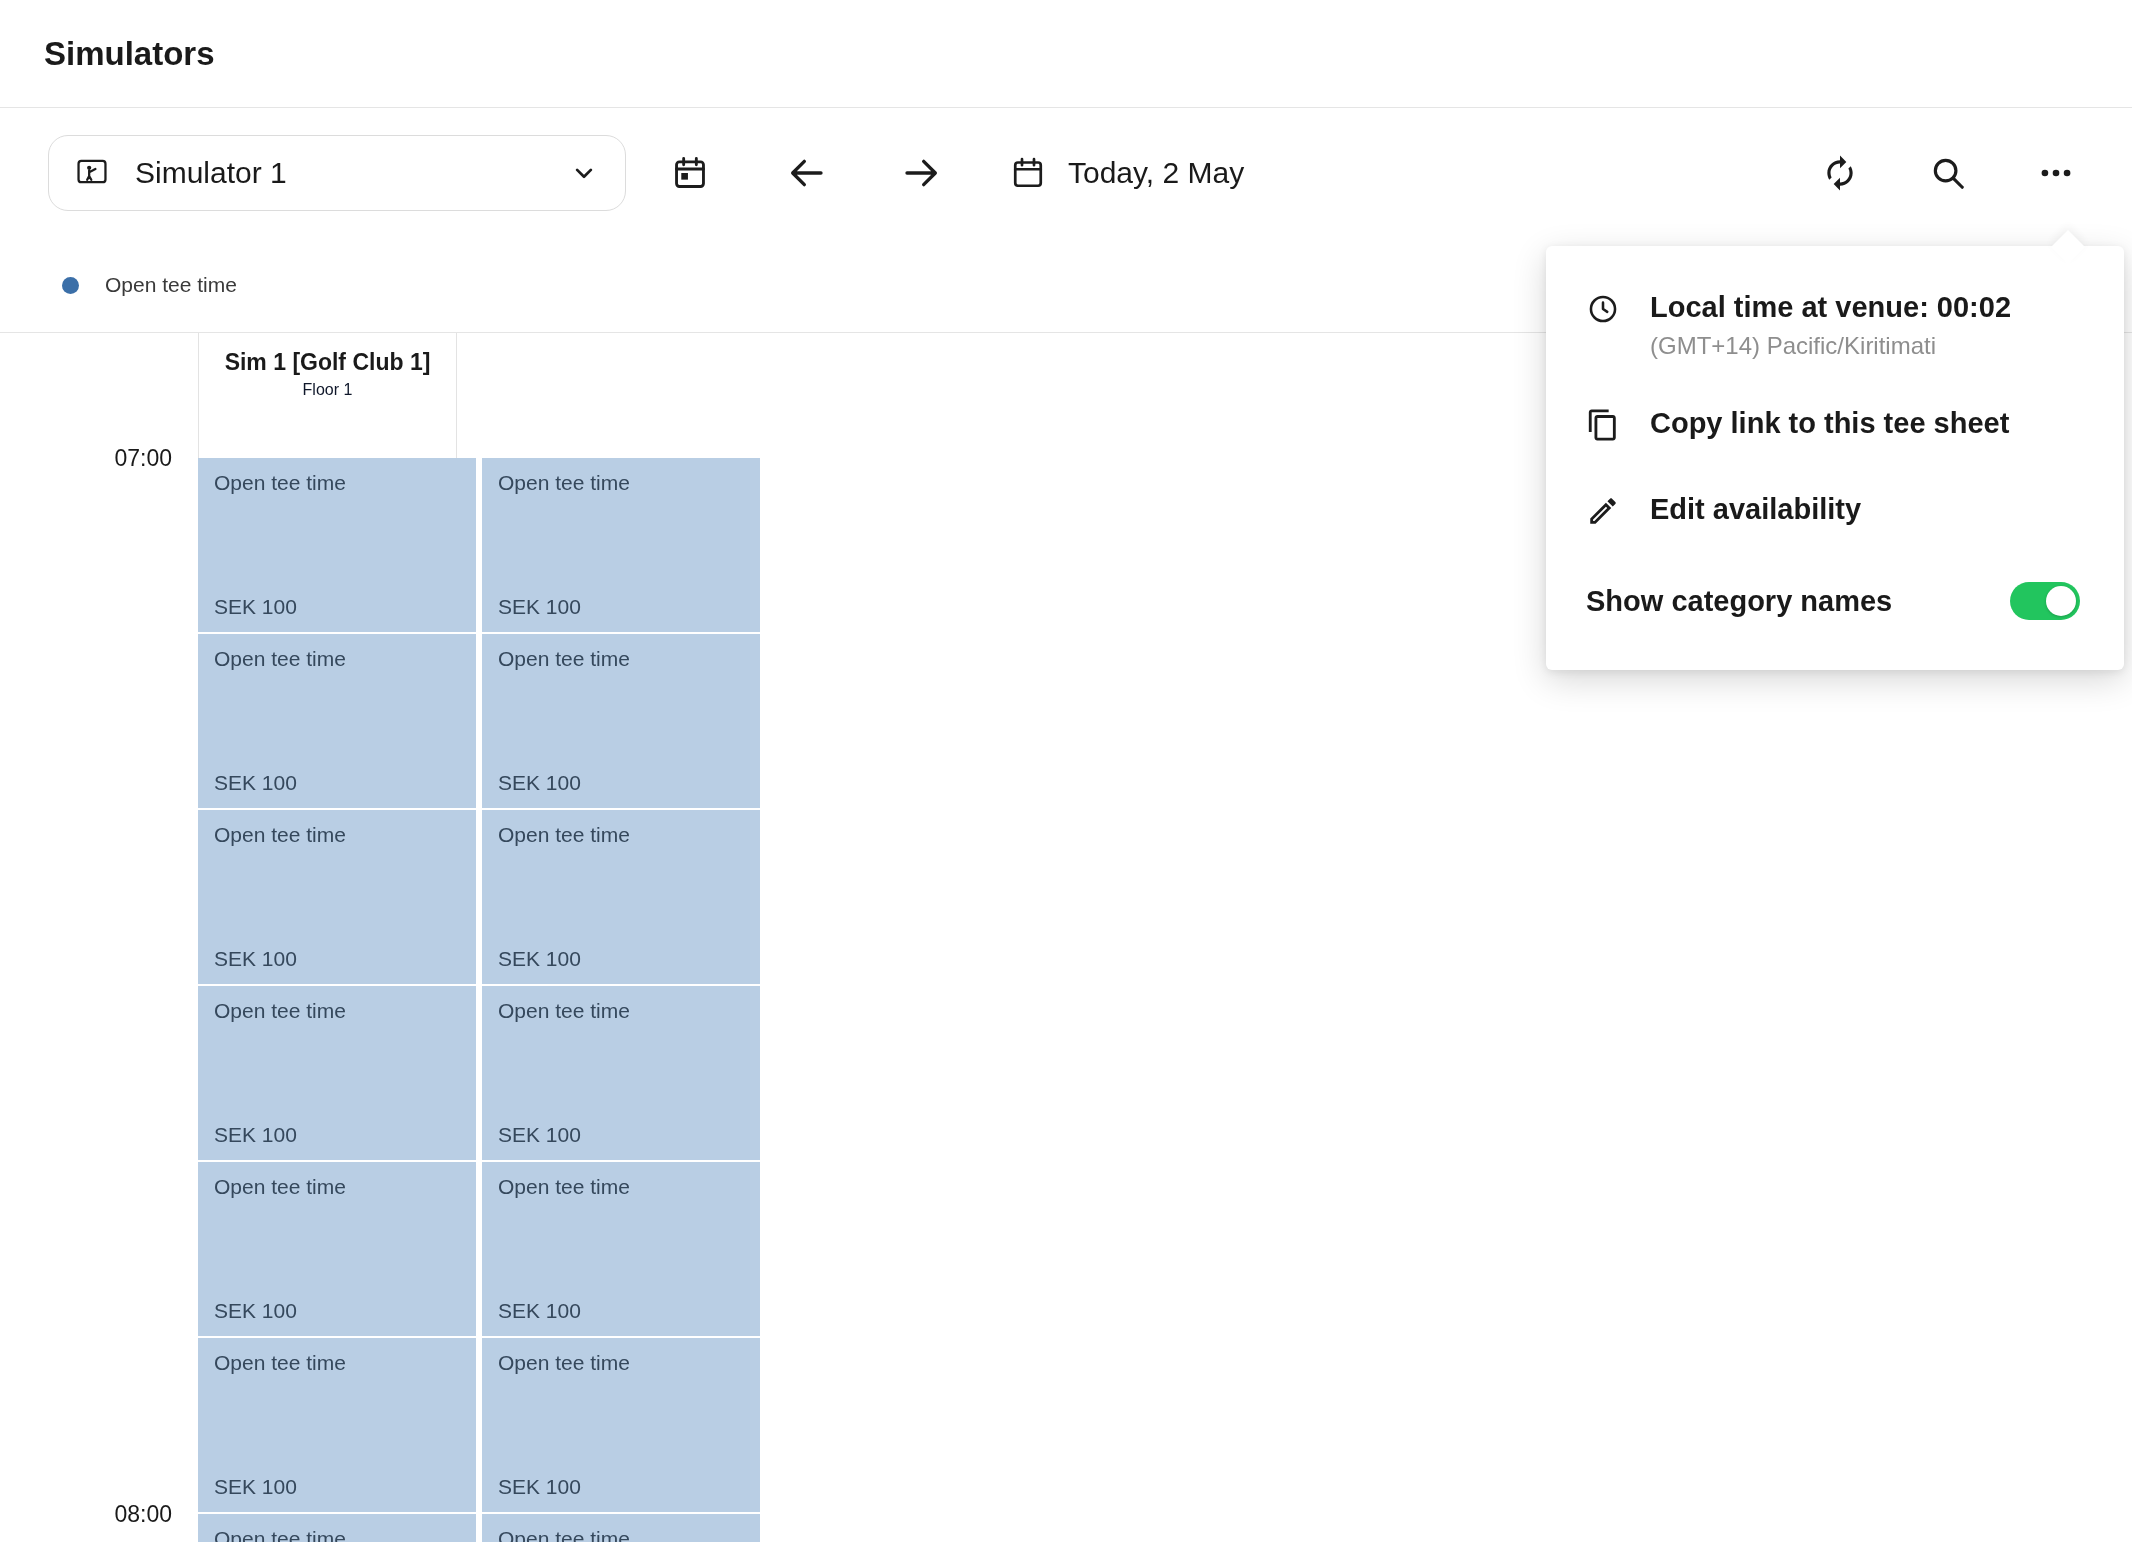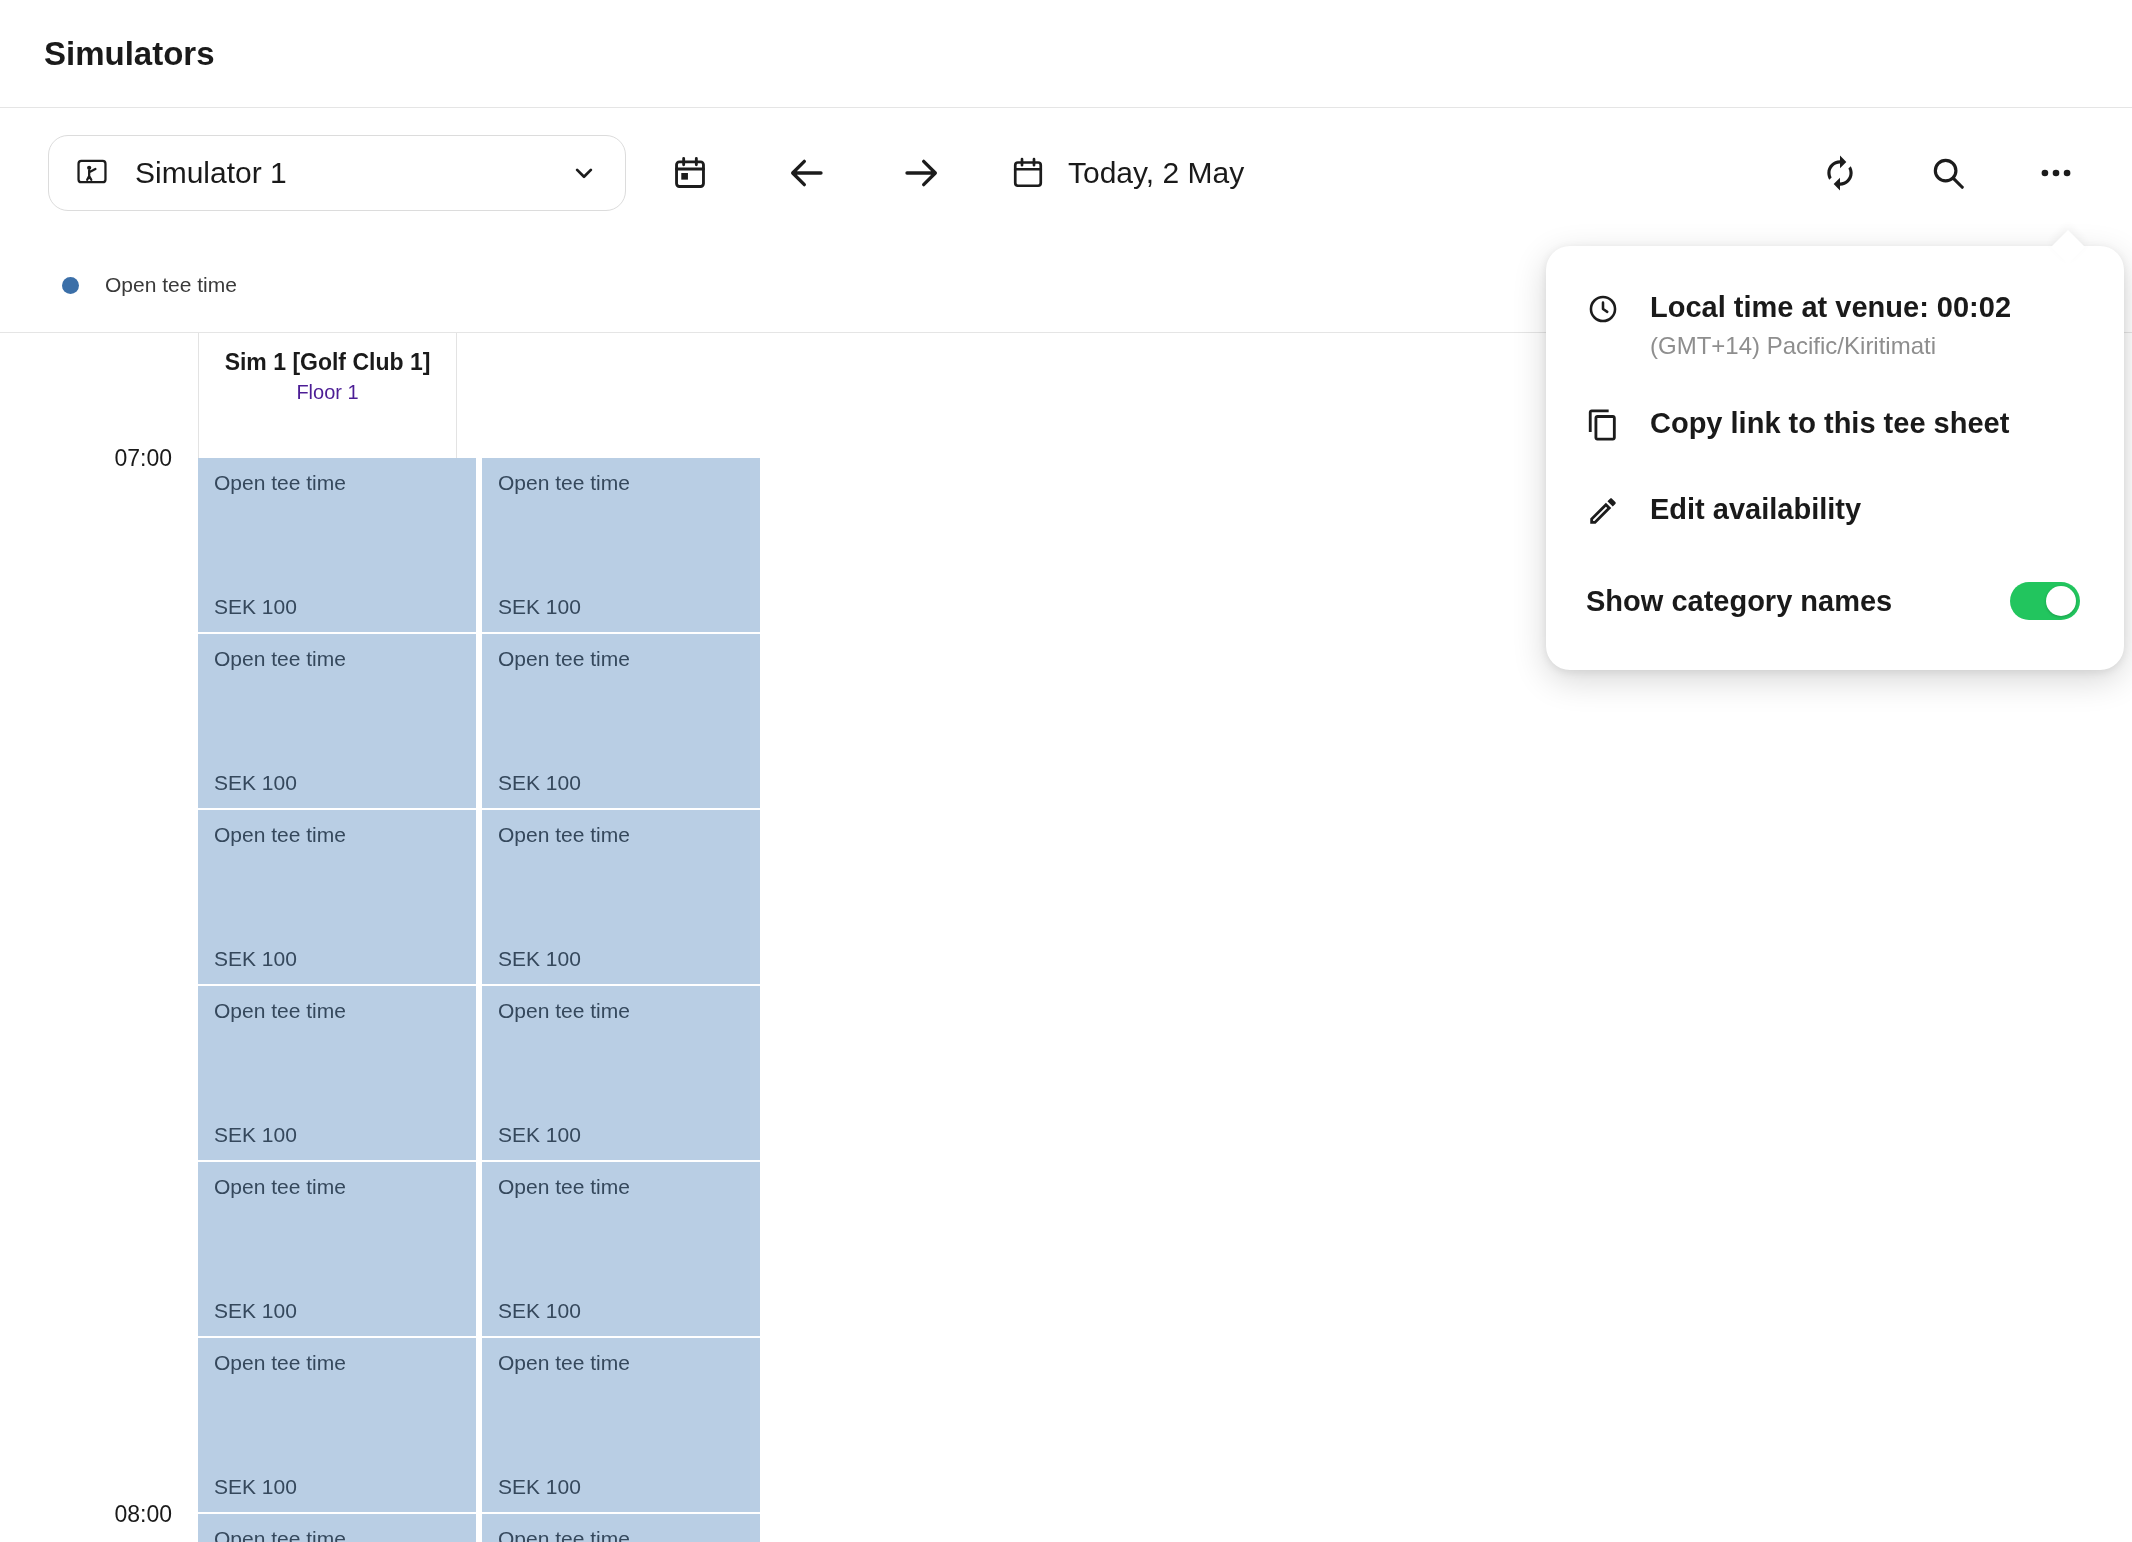--- a/index.html
+++ b/index.html
@@ -31,30 +31,30 @@
 
   
   .legend-row{display:flex;align-items:center;gap:26px;height:95px;padding-left:62px;border-bottom:1px solid var(--border);box-sizing:border-box;}
   .legend-dot{width:17px;height:17px;border-radius:50%;background:var(--legend-dot);}
   .legend-label{font-size:21px;color:#3a3a3a;}
 
   
   .sheet-header{display:flex;margin-left:198px;height:125px;box-sizing:border-box;}
   .col-header{box-sizing:border-box;width:259px;margin-right:3px;border-left:1px solid #e3e3e3;border-right:1px solid #e3e3e3;text-align:center;padding:14px 12px 0;}
   .col-title{font-size:23px;font-weight:700;line-height:30px;}
-  .col-sub{font-size:20px;margin-top:4px;color:#4c1d95;}
+  .col-sub{font-size:16px;margin-top:4px;color:#0f172a;}
   .sheet-body{position:relative;}
   .time-label{position:absolute;left:0;width:172px;text-align:right;font-size:23px;color:var(--text-primary);transform:translateY(-50%);}
   .time-label.t1{top:0;} .time-label.t2{top:1056px;}
   .grid-row{display:flex;margin-left:198px;height:176px;}
   .slot-cell{box-sizing:border-box;width:278px;height:174px;margin-right:6px;margin-bottom:2px;background:var(--slot-bg);padding:13px 16px;display:flex;flex-direction:column;justify-content:space-between;cursor:pointer;}
   .slot-label,.slot-price{font-size:21px;color:var(--slot-text);}
 
   
-  .popover{position:absolute;top:246px;right:8px;width:578px;box-sizing:border-box;background:#fff;border-radius:24px;box-shadow:0 10px 34px rgba(0,0,0,.16),0 2px 8px rgba(0,0,0,.08);padding:44px 44px 50px 40px;display:flex;flex-direction:column;gap:46px;z-index:10;}
+  .popover{position:absolute;top:246px;right:8px;width:578px;box-sizing:border-box;background:#fff;border-radius:6px;box-shadow:0 10px 34px rgba(0,0,0,.16),0 2px 8px rgba(0,0,0,.08);padding:44px 44px 50px 40px;display:flex;flex-direction:column;gap:46px;z-index:10;}
   .popover-arrow{position:absolute;top:-11px;right:44px;width:24px;height:24px;background:#fff;transform:rotate(45deg);box-shadow:-3px -3px 8px rgba(0,0,0,.05);}
   .menu-item{display:flex;align-items:flex-start;gap:30px;cursor:pointer;}
   .menu-item.info{cursor:default;}
   .micon{color:var(--icon);margin-top:2px;}
   .mtitle{font-size:29px;font-weight:600;color:var(--text-primary);line-height:34px;}
   .msub{font-size:24px;color:var(--text-secondary);margin-top:8px;}
   .menu-toggle-row{display:flex;align-items:center;justify-content:space-between;margin-top:4px;gap:24px;}
   .switch{position:relative;width:70px;height:38px;border-radius:19px;background:#cfcfcf;cursor:pointer;flex:0 0 auto;}
   .switch.on{background:var(--toggle-on);}
   .switch .knob{position:absolute;top:4px;left:4px;width:30px;height:30px;border-radius:50%;background:#fff;box-shadow:0 1px 3px rgba(0,0,0,.2);}

